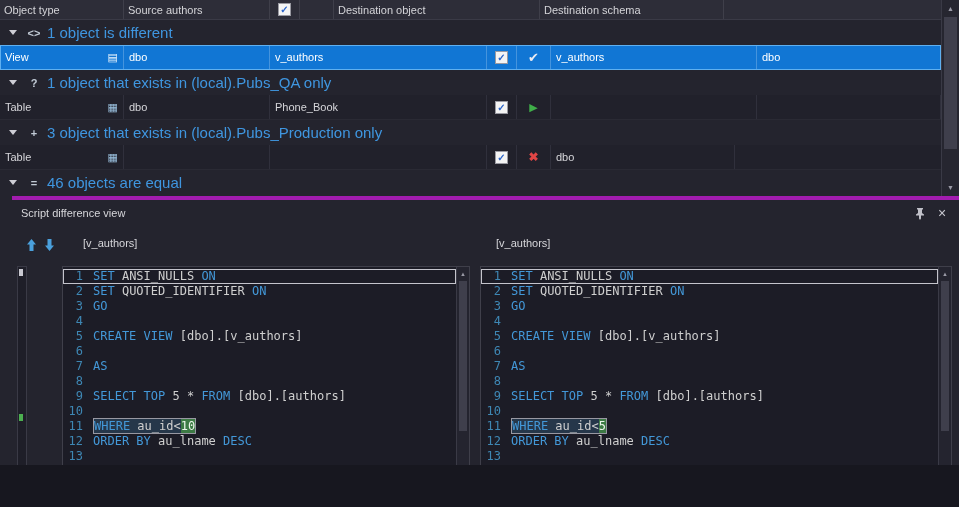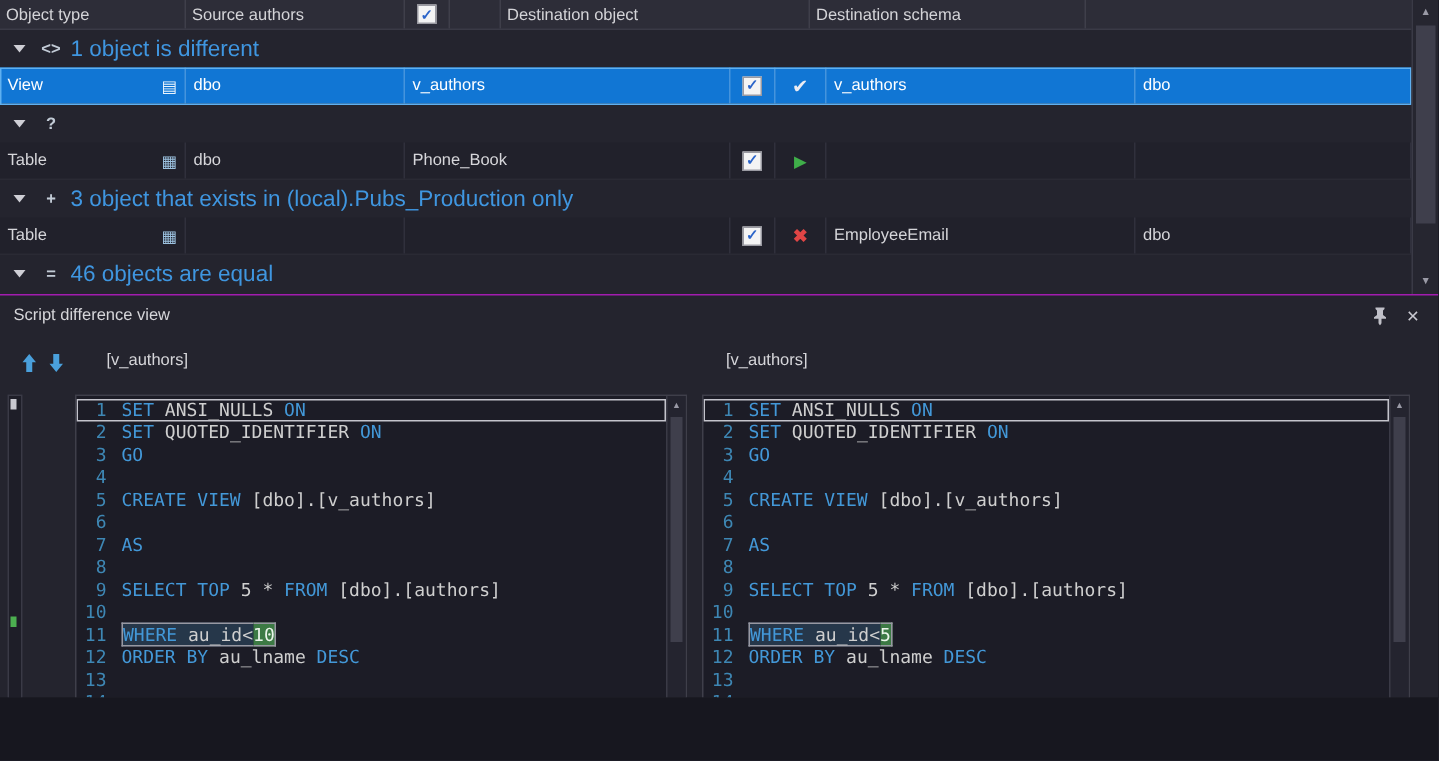--- a/index.html
+++ b/index.html
@@ -28,21 +28,21 @@
   .drow.selected .ticon{ color:#eaf4fd; }
   .cb{ width:13px; height:13px; background:#f4f4f4; border:1px solid #9a9aa2; font-size:10px; color:#2b64c9; display:flex; align-items:center; justify-content:center; font-weight:bold; }
   .act.check{ color:#ececf2; font-size:13px; }
   .act.play{ color:var(--green,#3fae49); font-size:11px; }
   .act.delete{ color:var(--red,#e04545); font-size:12px; font-weight:bold; }
   .grid-vscroll{ position:absolute; top:0; right:0; width:18px; height:196px; background:#262630; border-left:1px solid #3a3a46; }
   .gs-arrow{ position:absolute; left:0; width:100%; height:15px; display:flex; align-items:center; justify-content:center; font-size:7px; color:#9a9aa6; }
   .gs-arrow.up{ top:1px; } .gs-arrow.down{ bottom:1px; }
   .gs-thumb{ position:absolute; left:2px; right:2px; top:17px; height:132px; background:#3f3f4c; }
   
-  .diff{ position:absolute; top:196px; left:0; right:0; height:311px; background:var(--panel,#24242e); border-top:1px solid #a21caf; }
+  .diff{ position:absolute; top:196px; left:12px; right:0; height:311px; background:var(--panel,#24242e); border-top:4px solid #a21caf; }
   .diff-title{ position:absolute; top:0; left:0; right:0; height:26px; display:flex; align-items:center; padding:0 9px; font-size:11px; color:#d6d6da; }
   .spacer{ flex:1; }
   .pin-btn,.close-btn{ width:16px; height:16px; display:flex; align-items:center; justify-content:center; }
   .close-btn{ color:#c8c8d0; font-size:14px; margin-left:6px; }
   .nav{ position:absolute; top:37px; width:14px; height:16px; display:flex; align-items:center; justify-content:center; }
   .nav.up{ left:12px; } .nav.down{ left:30px; }
   .obj-label{ position:absolute; top:37px; font-size:11px; color:#d6d6da;padding-left:16px; }
   .left-label{ left:55px; } .right-label{ left:468px; }
   .diff-map{ position:absolute; top:66px; left:5px; width:10px; height:232px; background:#1e1e28; border:1px solid #3a3a46; }
   .map-tick{ position:absolute; left:1px; width:4px; height:7px; }
@@ -112,20 +112,21 @@
           </div>
           <div class="cell col-action center">
             <span class="act check">✔</span>
           </div>
           <div class="cell col-dobj">v_authors</div>
           <div class="cell col-dschema">dbo</div>
         </div>
         <div class="grow">
           <span class="tri"></span>
           <span class="gicon">?</span>
+          <span class="glabel">1 object that exists in (local).Pubs_QA only</span>
         </div>
         <div class="drow">
           <div class="cell col-type right">
             <span class="tlabel">Table</span>
             <span class="ticon">▦</span>
           </div>
           <div class="cell col-sschema right">dbo</div>
           <div class="cell col-sobj right">Phone_Book</div>
           <div class="cell col-check center">
             <span class="cb checked">✓</span>
@@ -147,21 +148,20 @@
             <span class="ticon">▦</span>
           </div>
           <div class="cell col-sschema right"></div>
           <div class="cell col-sobj right"></div>
           <div class="cell col-check center">
             <span class="cb checked">✓</span>
           </div>
           <div class="cell col-action center">
             <span class="act delete">✖</span>
           </div>
-          <div class="cell col-dobj">EmployeeEmail</div>
           <div class="cell col-dschema">dbo</div>
         </div>
         <div class="grow">
           <span class="tri"></span>
           <span class="gicon">=</span>
           <span class="glabel">46 objects are equal</span>
         </div>
       </div>
     <div class="grid-vscroll">
       <span class="gs-arrow up">▲</span>

